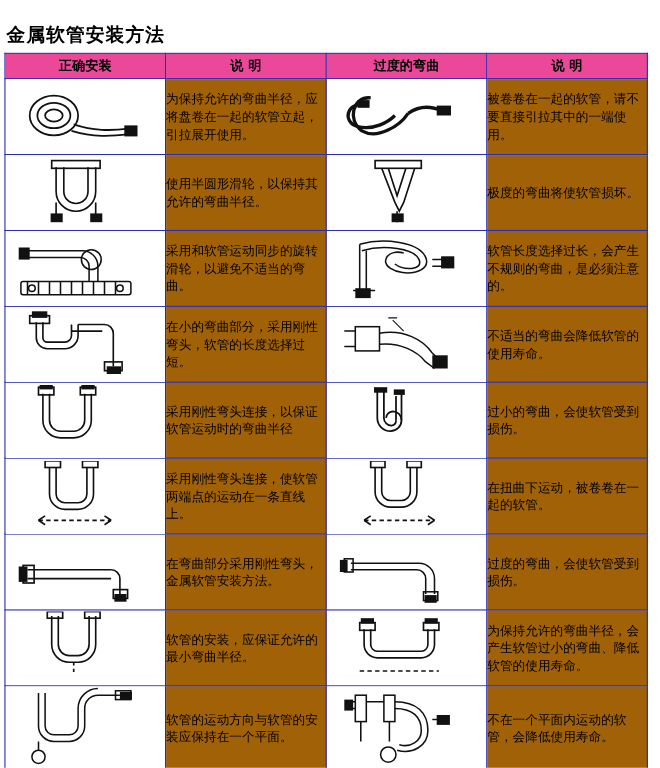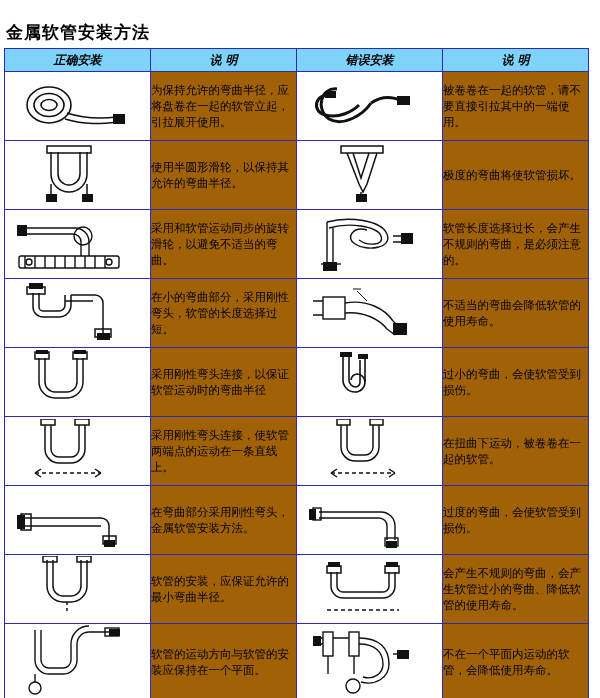--- a/index.html
+++ b/index.html
@@ -34,27 +34,26 @@
     width: 584px;
     table-layout: fixed;
     border: 1px solid #2b2bb5;
   }
   table.main th, table.main td {
     border: 1px solid #2b2bb5;
     padding: 0;
     vertical-align: middle;
   }
   thead th {
-    background: #7dd3fc;
+    background: #ec4899;
     height: 22px;
     font-size: 12px;
     font-weight: bold;
     text-align: center;
     color: #000;
-    font-style: italic;
   }
   col.img { width: 146px; }
   col.desc { width: 146px; }
 
   td.img-cell {
     background: #ffffff;
     text-align: center;
     position: relative;
     height: 68px;
   }
@@ -83,21 +82,21 @@
     <colgroup>
       <col class="img">
         <col class="desc">
         <col class="img">
         <col class="desc">
     </colgroup>
     <thead>
       <tr>
         <th>正确安装</th>
         <th>说  明</th>
-        <th>错误安装</th>
+        <th>过度的弯曲</th>
         <th>说  明</th>
       </tr>
     </thead>
     <tbody>
 
       <tr>
         <td class="img-cell">
           <div class="fig">
             <svg width="130" height="62" viewBox="0 0 130 62">
               <g fill="none" stroke="#111" stroke-width="1.6">
@@ -359,21 +358,21 @@
                 <path d="M40 16 L40 30 A6 6 0 0 0 46 36 L86 36 A6 6 0 0 0 92 30 L92 16"></path>
                 <rect x="30" y="10" width="14" height="7"></rect>
                 <rect x="88" y="10" width="14" height="7"></rect>
                 <path d="M30 54 L102 54" stroke-dasharray="4 3"></path>
               </g>
               <rect x="31" y="6" width="12" height="5" fill="#111"></rect>
               <rect x="89" y="6" width="12" height="5" fill="#111"></rect>
             </svg>
           </div>
         </td>
-        <td class="desc-cell">会产生不规则的弯曲，会产生软管过小的弯曲、降低软管的使用寿命。</td>
+        <td class="desc-cell">为保持允许的弯曲半径，会产生软管过小的弯曲、降低软管的使用寿命。</td>
       </tr>
 
       <tr>
         <td class="img-cell">
           <div class="fig">
             <svg width="134" height="76" viewBox="0 0 134 76">
               <g fill="none" stroke="#111" stroke-width="1.4">
                 <path d="M30 6 L30 36 A14 14 0 0 0 44 50 L58 50 A14 14 0 0 0 72 36 L72 20 A12 12 0 0 1 84 8 L104 8"></path>
                 <path d="M36 6 L36 36 A8 8 0 0 0 44 44 L58 44 A8 8 0 0 0 66 36 L66 20 A18 18 0 0 1 84 2"></path>
                 <circle cx="30" cy="64" r="6"></circle>

